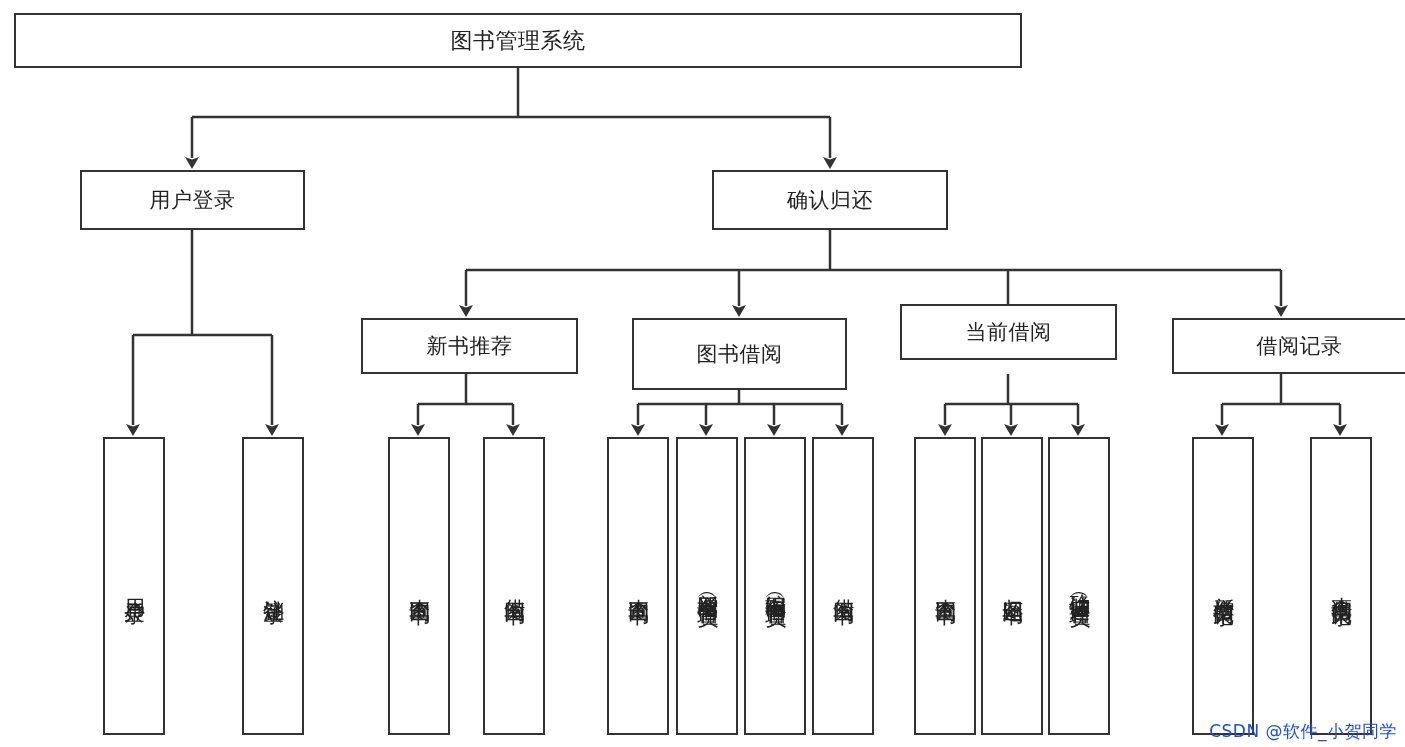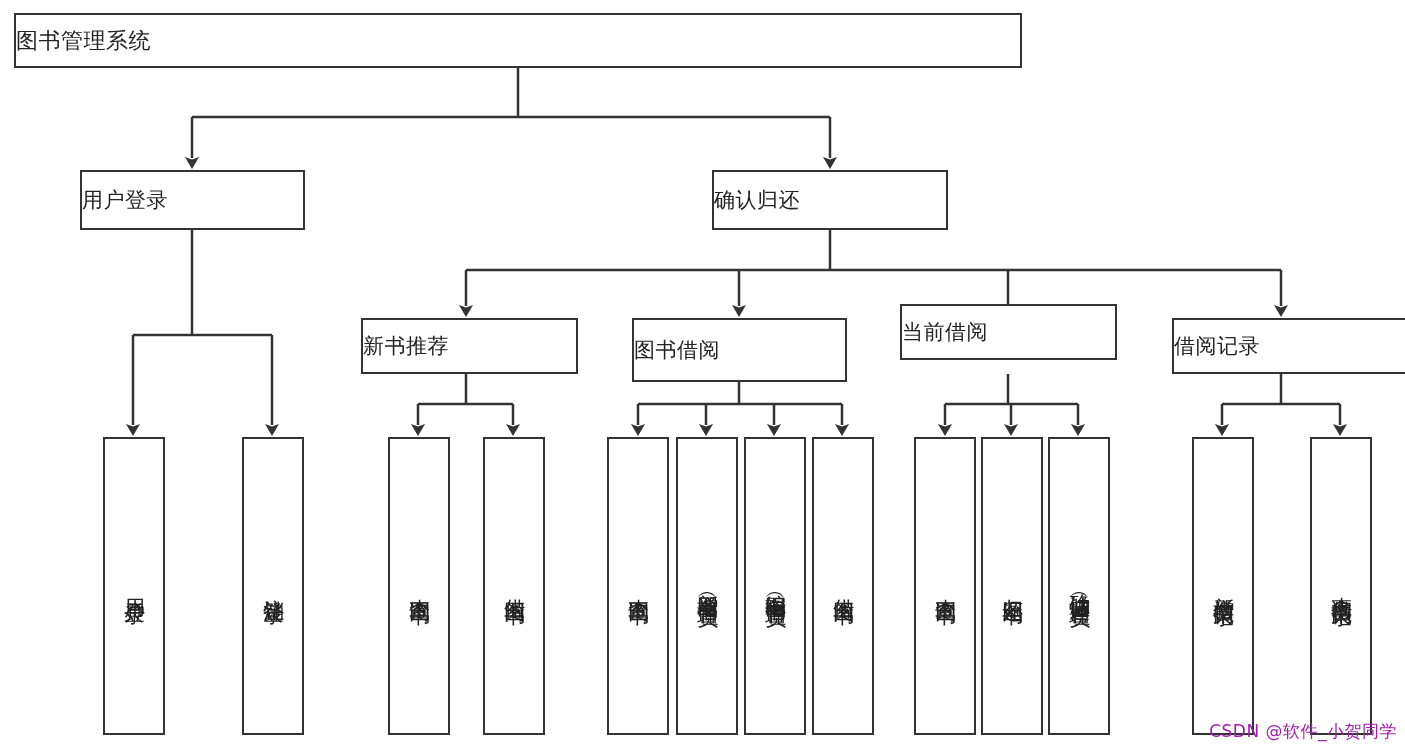--- a/index.html
+++ b/index.html
@@ -25,21 +25,21 @@
     height: 747px;
     pointer-events: none;
   }
   .node {
     position: absolute;
     box-sizing: border-box;
     background: #ffffff;
     border: 2px solid #333333;
     display: flex;
     align-items: center;
-    justify-content: flex-start;
+    justify-content: center;
     color: #222222;
     z-index: 2;
   }
   .node-label {
     display: block;
     text-align: center;
     line-height: 1.25;
     letter-spacing: 0.5px;
   }
   .node.horiz .node-label {
@@ -60,21 +60,21 @@
     line-height: 1.3;
     letter-spacing: 2px;
     max-height: 100%;
     white-space: normal;
   }
   .watermark {
     position: absolute;
     right: 8px;
     bottom: 4px;
     font-size: 17px;
-    color: #a21caf;
+    color: #1d4ed8;
     z-index: 5;
     white-space: nowrap;
     letter-spacing: 0.5px;
   }
 </style>
 </head>
 <body>
 
 <div id="canvas">
 
@@ -135,21 +135,21 @@
   <div class="node horiz" style="left:80px; top:170px; width:225px; height:60px;">
     <span class="node-label">用户登录</span>
   </div>
   <div class="node horiz" style="left:712px; top:170px; width:236px; height:60px;">
     <span class="node-label">确认归还</span>
   </div>
 
   <div class="node horiz" style="left:361px; top:318px; width:217px; height:56px;">
     <span class="node-label">新书推荐</span>
   </div>
-  <div class="node horiz" style="left:632px; top:318px; width:215px; height:64px;">
+  <div class="node horiz" style="left:632px; top:318px; width:215px; height:72px;">
     <span class="node-label">图书借阅</span>
   </div>
   <div class="node horiz" style="left:900px; top:304px; width:217px; height:56px;">
     <span class="node-label">当前借阅</span>
   </div>
   <div class="node horiz" style="left:1172px; top:318px; width:255px; height:56px;">
     <span class="node-label">借阅记录</span>
   </div>
 
   <div class="node vert" style="left:103px; top:437px; width:62px; height:298px;">

